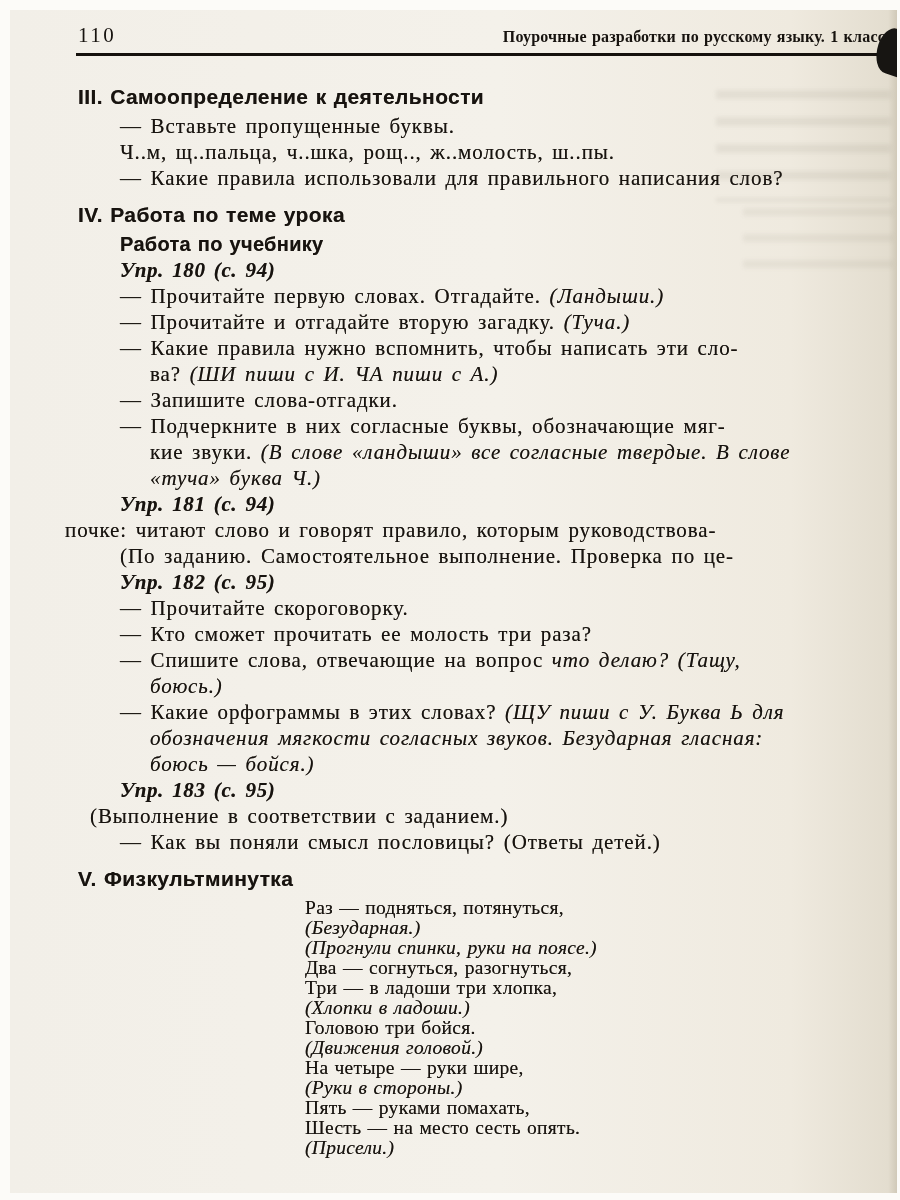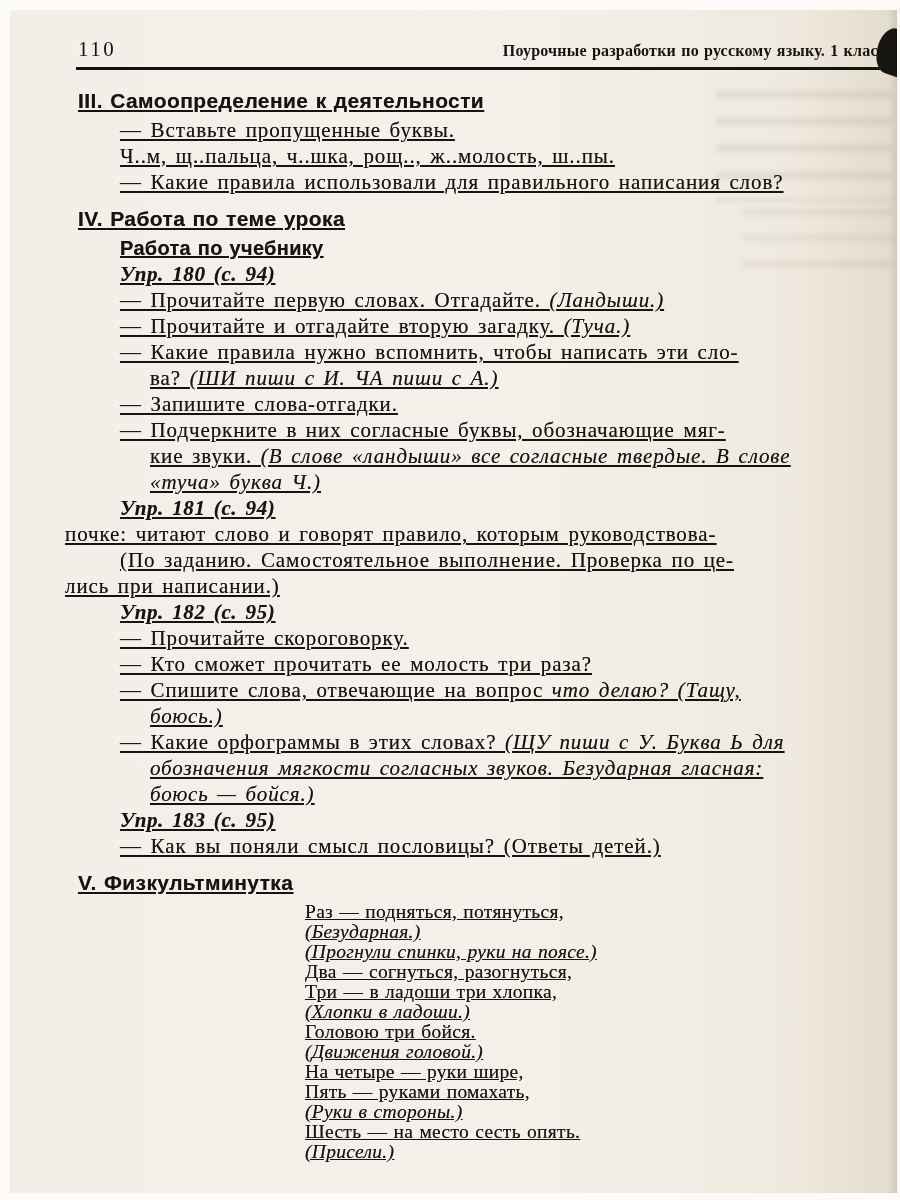--- a/index.html
+++ b/index.html
@@ -6,29 +6,28 @@
   html,body{margin:0;padding:0}
   body{
     width:900px;height:1200px;position:relative;overflow:hidden;
     background:#fcfbf8;
     font-family:"Liberation Serif",serif;color:#17130f;
   }
   .scan{
     position:absolute;top:10px;left:10px;right:3px;bottom:7px;overflow:hidden;
     background:linear-gradient(90deg,#f2efe8 0%,#f4f1ea 55%,#efeadf 88%,#e3ddcf 99%,#d0c9b8 100%);
   }
-  .header{display:flex;justify-content:space-between;align-items:baseline;padding:27px 12px 0 68px}
+  .header{display:flex;justify-content:space-between;align-items:baseline;padding:13px 12px 0 68px}
   .pagenum{font-size:21px;letter-spacing:2.5px}
   .htitle{font-weight:700;font-size:16px;letter-spacing:.2px;word-spacing:1px}
   .rule{height:3px;background:#15110d;margin:5px 0 0 66px}
   .doc{
-    padding:17px 4px 0 55px;
+    padding:27px 4px 0 55px;
     font-size:21px;line-height:26px;letter-spacing:.9px;word-spacing:2.5px;
     text-shadow:0 0 .5px rgba(28,22,14,.6);
-    text-decoration:underline;
   }
   .ln{white-space:nowrap}
   .k-h1{font-family:"Liberation Sans",sans-serif;font-size:21px;font-weight:700;
         margin:11px 0 3px 13px;letter-spacing:.4px;word-spacing:1px}
   .k-h1.first{margin-top:1px}
   .k-sub{font-family:"Liberation Sans",sans-serif;font-size:20px;font-weight:700;
          margin-left:55px;letter-spacing:.3px;word-spacing:1px}
   .k-ex{font-weight:700;font-style:italic;margin-left:55px;letter-spacing:.6px}
   .k-dash{margin-left:55px}
   .k-cont{margin-left:85px}
@@ -71,39 +70,39 @@
       <div class="ln k-dash"><span class="seg">— Прочитайте и отгадайте вторую загадку. </span><span class="seg it">(Туча.)</span></div>
       <div class="ln k-dash"><span class="seg">— Какие правила нужно вспомнить, чтобы написать эти сло-</span></div>
       <div class="ln k-cont"><span class="seg">ва? </span><span class="seg it">(ШИ пиши с И. ЧА пиши с А.)</span></div>
       <div class="ln k-dash"><span class="seg">— Запишите слова-отгадки.</span></div>
       <div class="ln k-dash"><span class="seg">— Подчеркните в них согласные буквы, обозначающие мяг-</span></div>
       <div class="ln k-cont"><span class="seg">кие звуки. </span><span class="seg it">(В слове «ландыши» все согласные твердые. В слове</span></div>
       <div class="ln k-cont"><span class="seg it">«туча» буква Ч.)</span></div>
       <div class="ln k-ex"><span class="seg">Упр. 181 (с. 94)</span></div>
       <div class="ln k-p0"><span class="seg">почке: читают слово и говорят правило, которым руководствова-</span></div>
       <div class="ln k-p1"><span class="seg">(По заданию. Самостоятельное выполнение. Проверка по це-</span></div>
-      <div class="ln k-p0"><span class="seg">лись при написании.)</span></div>
       <div class="ln k-ex"><span class="seg">Упр. 182 (с. 95)</span></div>
       <div class="ln k-dash"><span class="seg">— Прочитайте скороговорку.</span></div>
       <div class="ln k-dash"><span class="seg">— Кто сможет прочитать ее молость три раза?</span></div>
       <div class="ln k-dash"><span class="seg">— Спишите слова, отвечающие на вопрос </span><span class="seg it">что делаю? (Тащу,</span></div>
       <div class="ln k-cont"><span class="seg it">боюсь.)</span></div>
       <div class="ln k-dash"><span class="seg">— Какие орфограммы в этих словах? </span><span class="seg it">(ЩУ пиши с У. Буква Ь для</span></div>
       <div class="ln k-cont"><span class="seg it">обозначения мягкости согласных звуков. Безударная гласная:</span></div>
       <div class="ln k-cont"><span class="seg it">боюсь — бойся.)</span></div>
       <div class="ln k-ex"><span class="seg">Упр. 183 (с. 95)</span></div>
+      <div class="ln k-ph"><span class="seg">(Выполнение в соответствии с заданием.)</span></div>
       <div class="ln k-dash"><span class="seg">— Как вы поняли смысл пословицы? (Ответы детей.)</span></div>
       <div class="ln k-h1"><span class="seg">V. Физкультминутка</span></div>
       <div class="ln k-v" style="margin-top: 6px;"><span class="seg">Раз — подняться, потянуться,</span></div>
       <div class="ln k-v"><span class="seg it">(Безударная.)</span></div>
       <div class="ln k-v"><span class="seg it">(Прогнули спинки, руки на поясе.)</span></div>
       <div class="ln k-v"><span class="seg">Два — согнуться, разогнуться,</span></div>
       <div class="ln k-v"><span class="seg">Три — в ладоши три хлопка,</span></div>
       <div class="ln k-v"><span class="seg it">(Хлопки в ладоши.)</span></div>
       <div class="ln k-v"><span class="seg">Головою три бойся.</span></div>
       <div class="ln k-v"><span class="seg it">(Движения головой.)</span></div>
       <div class="ln k-v"><span class="seg">На четыре — руки шире,</span></div>
+      <div class="ln k-v"><span class="seg it">(Руки в стороны.)</span></div>
       <div class="ln k-v"><span class="seg">Пять — руками помахать,</span></div>
-      <div class="ln k-v"><span class="seg it">(Руки в стороны.)</span></div>
       <div class="ln k-v"><span class="seg">Шесть — на место сесть опять.</span></div>
       <div class="ln k-v"><span class="seg it">(Присели.)</span></div>
     </div>
 </div>
 
 </body></html>

